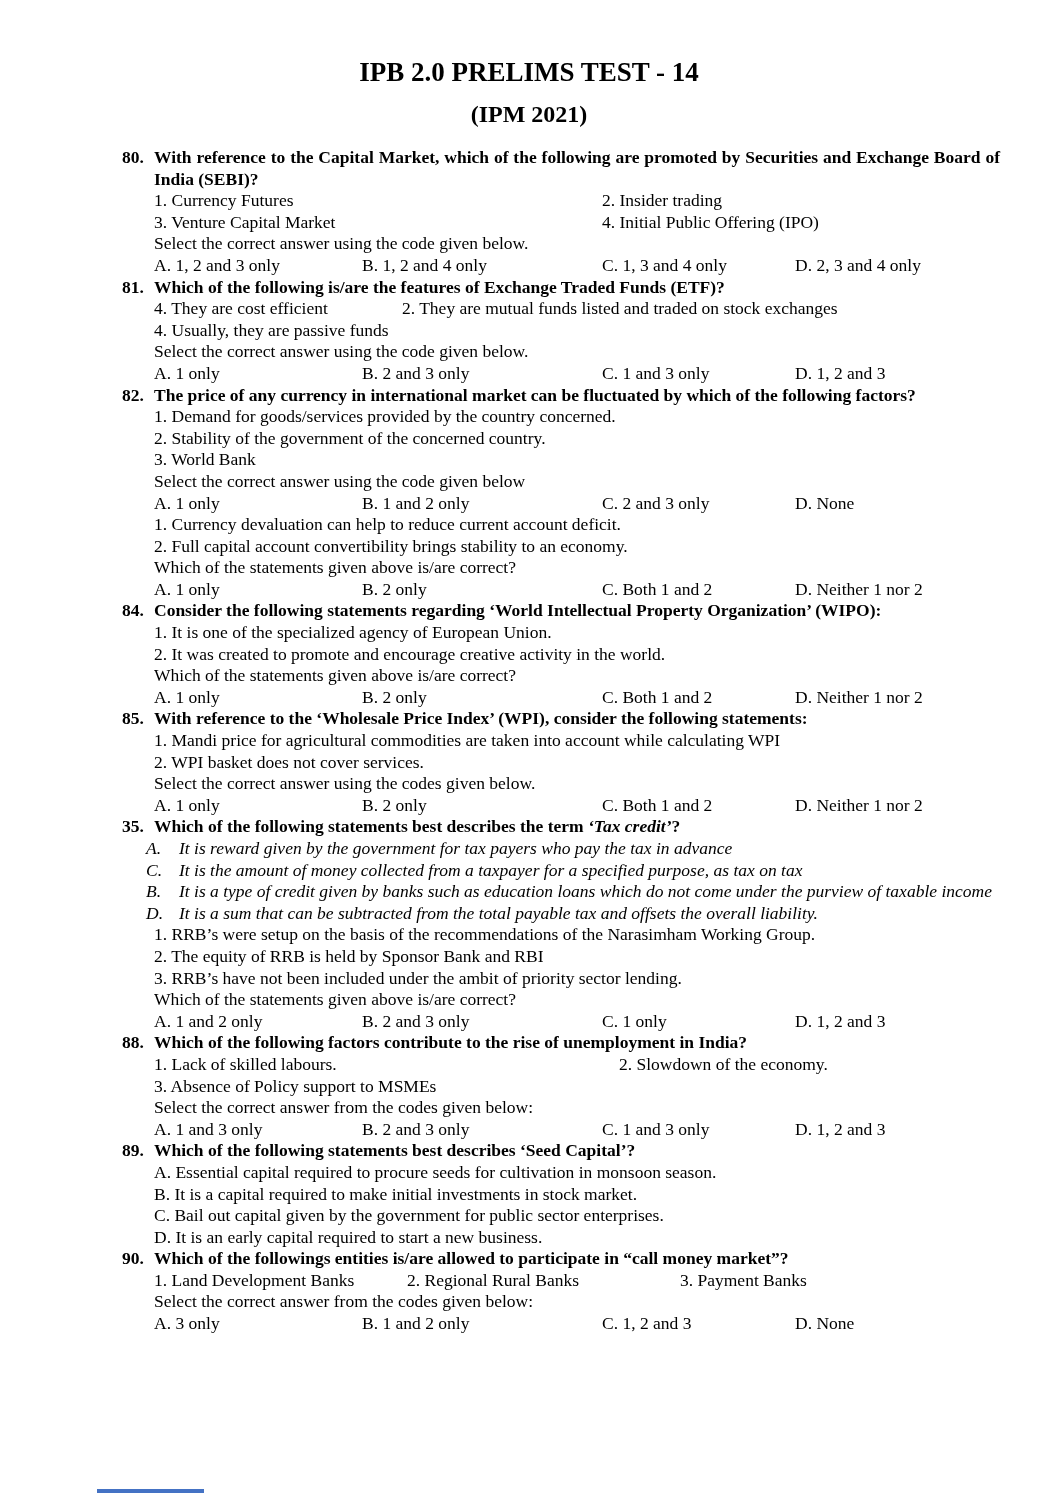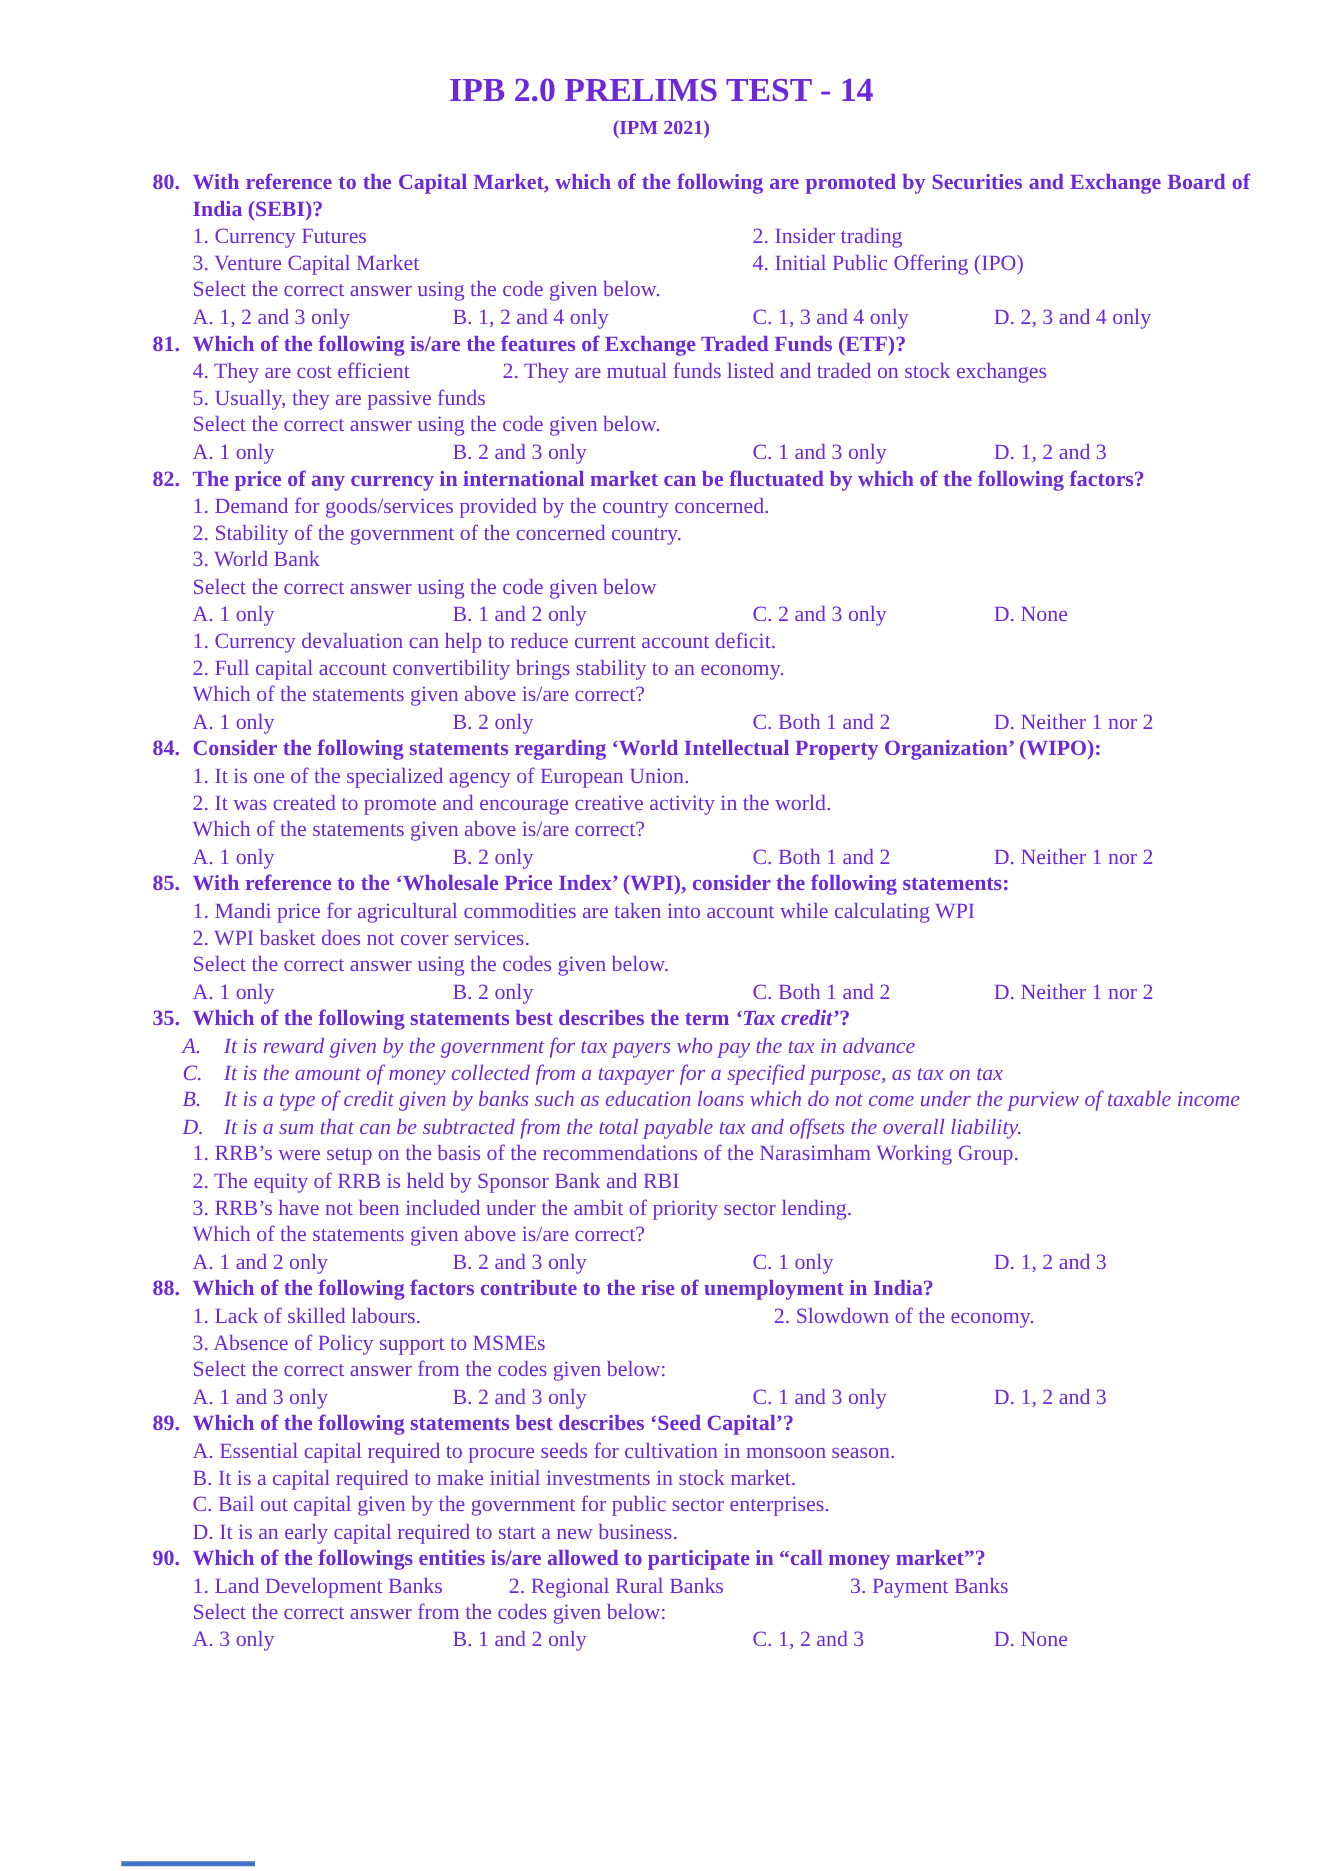--- a/index.html
+++ b/index.html
@@ -1,29 +1,29 @@
 <!DOCTYPE html>
 <html><head>
 <meta charset="utf-8">
 <style>
   * { margin:0; padding:0; box-sizing:border-box; }
   html,body { background:#ffffff; }
   .page {
     position:relative; width:1058px; height:1497px;
     background:#ffffff; overflow:hidden;
     font-family:"Liberation Serif","DejaVu Serif",serif;
-    font-size:17.5px; line-height:21.6px; color:#6d28d9;
+    font-size:17.5px; line-height:21.6px; color:#000000;
   }
   .doc-title {
     margin-top:57px; text-align:center;
     font-size:27px; font-weight:700; line-height:31px;
   }
   .doc-subtitle {
-    margin-top:3px; text-align:center;
-    font-size:16px; font-weight:700; line-height:23px;
+    margin-top:15px; text-align:center;
+    font-size:24px; font-weight:700; line-height:23px;
   }
   .questions { margin-top:21px; }
   .question { position:relative;padding-left:32px; }
   .q-head { position:relative; }
   .q-num { position:absolute; left:90px; top:0; font-weight:700; }
   .q-title {
     margin-left:122px; width:846px; font-weight:700; text-align:justify;
   }
   .em-term { font-style:italic; }
   .q-line { margin-left:122px; width:846px; }
@@ -74,21 +74,21 @@
       </div>
       <div class="question">
         <div class="q-head">
           <span class="q-num">81.</span>
           <p class="q-title"><span>Which of the following is/are the features of Exchange Traded Funds (ETF)?</span></p>
         </div>
         <div class="cols-row">
           <span class="cell" style="left: 0px;">4. They are cost efficient</span>
           <span class="cell" style="left: 248px;">2. They are mutual funds listed and traded on stock exchanges</span>
         </div>
-        <p class="q-line">5. Usually, they are passive funds</p>
+        <p class="q-line">4. Usually, they are passive funds</p>
         <p class="q-line">Select the correct answer using the code given below.</p>
         <div class="opt-row">
           <span class="opt opt-0">A. 1 only</span>
           <span class="opt opt-1">B. 2 and 3 only</span>
           <span class="opt opt-2">C. 1 and 3 only</span>
           <span class="opt opt-3">D. 1, 2 and 3</span>
         </div>
       </div>
       <div class="question">
         <div class="q-head">

